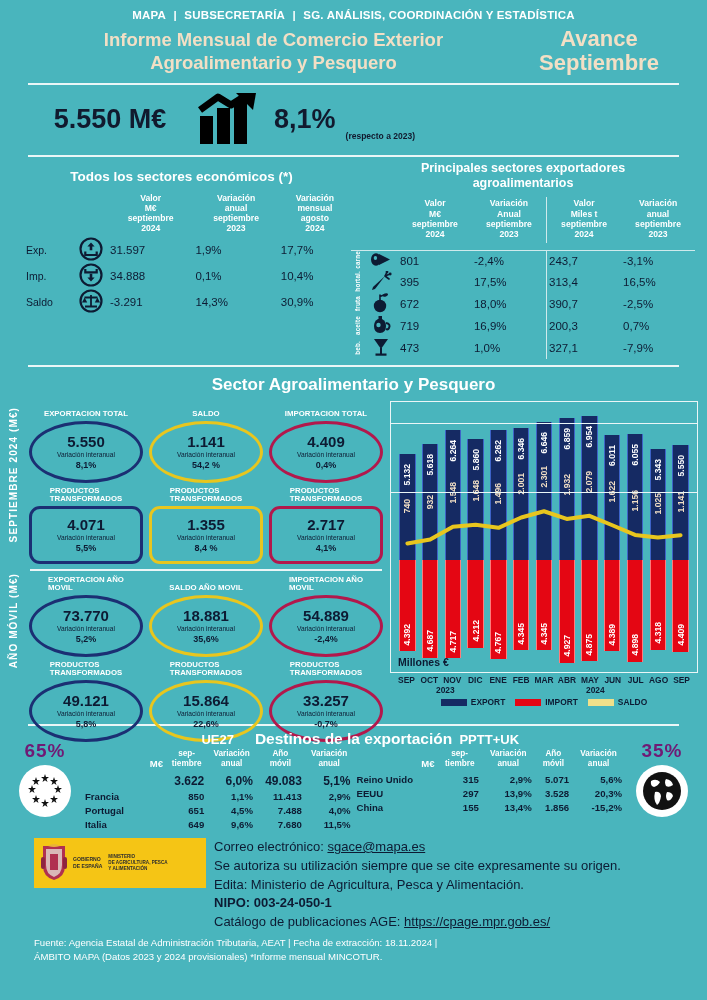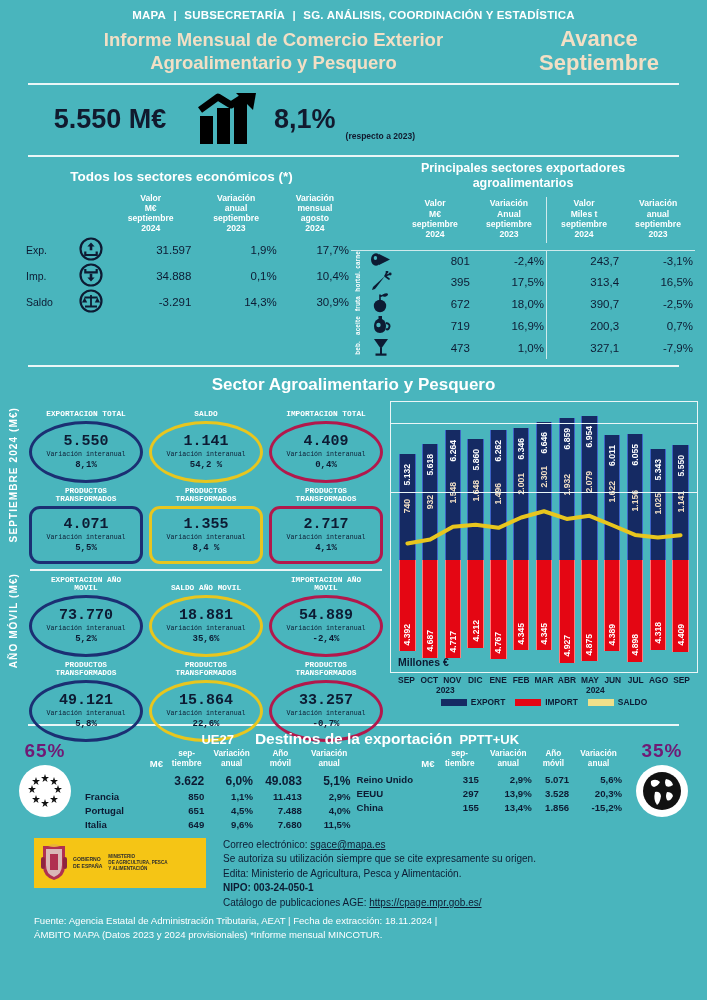--- a/index.html
+++ b/index.html
@@ -83,21 +83,21 @@
   .tbl-head.small { font-size:12.5px; }
 
   table.data { width:100%; border-collapse:collapse; }
   table.data th {
     font-size:8.6px; font-weight:bold; color:#ffffff;
     line-height:1.18; padding:1px 2px 4px 2px;
     vertical-align:bottom;
   }
   table.data td {
     font-size:11.5px; color:#0d1b33;
-    text-align:right; padding:3.5px 2px;
+    text-align:left; padding:3.5px 2px;
     font-weight:500;
   }
   table.data td.rowlbl {
     text-align:left; font-size:10.5px; color:#0d1b33;
     padding-left:14px; width:62px;
   }
   table.data td.iconcell { width:34px; text-align:center; padding:0; }
   table.data td.vlbl {
     width:13px; padding:0; text-align:center;
   }
@@ -125,21 +125,21 @@
   .mid-left { width:380px; position:relative; display:flex; }
   .sidelabels { width:26px; position:relative; }
   .sidelabel {
     position:absolute; left:2px;
     writing-mode:vertical-rl; transform:rotate(180deg);
     font-size:10px; font-weight:bold; color:#ffffff;
     letter-spacing:1.1px; white-space:nowrap;
   }
   .ovalgrid { flex:1; }
   .oval-band { display:flex; }
-  .oval-col { flex:1; text-align:center; padding:0 3px;font-family:Liberation Mono, monospace; }
+  .oval-col { flex:1; padding:0 3px; }
   .oval-cap {
     font-size:7.8px; font-weight:bold; color:#ffffff;
     line-height:1.15; margin-bottom:2px; min-height:18px;
     display:flex; align-items:flex-end; justify-content:center;
   }
   .oval, .rrect {
     margin:0 auto;
     width:114px; height:62px;
     display:flex; flex-direction:column;
     align-items:center; justify-content:center;
@@ -231,21 +231,21 @@
 
   
   .footer { display:flex; padding:6px 10px 0 34px; }
   .gov-logo {
     width:172px; height:50px; background:#f5c515;
     display:flex; align-items:center; padding-left:5px;
   }
   .shield { width:30px; height:38px; }
   .gov-txt1 { font-size:5.1px; font-weight:bold; color:#2d2d2d; line-height:1.35; margin-left:4px; }
   .gov-txt2 { font-size:4.6px; font-weight:bold; color:#2d2d2d; line-height:1.35; margin-left:6px; }
-  .foot-legal { flex:1; padding-left:17px; font-size:10px; color:#0d1b33; line-height:1.45; }
+  .foot-legal { flex:1; padding-left:8px; font-size:13px; color:#0d1b33; line-height:1.45; }
   .foot-legal a { color:#0d1b33; }
   .foot-src {
     padding:4px 10px 0 34px; font-size:9.6px; color:#ffffff; line-height:1.45;
   }
 </style>
 </head>
 <body>
 
 <div id="page">
 

